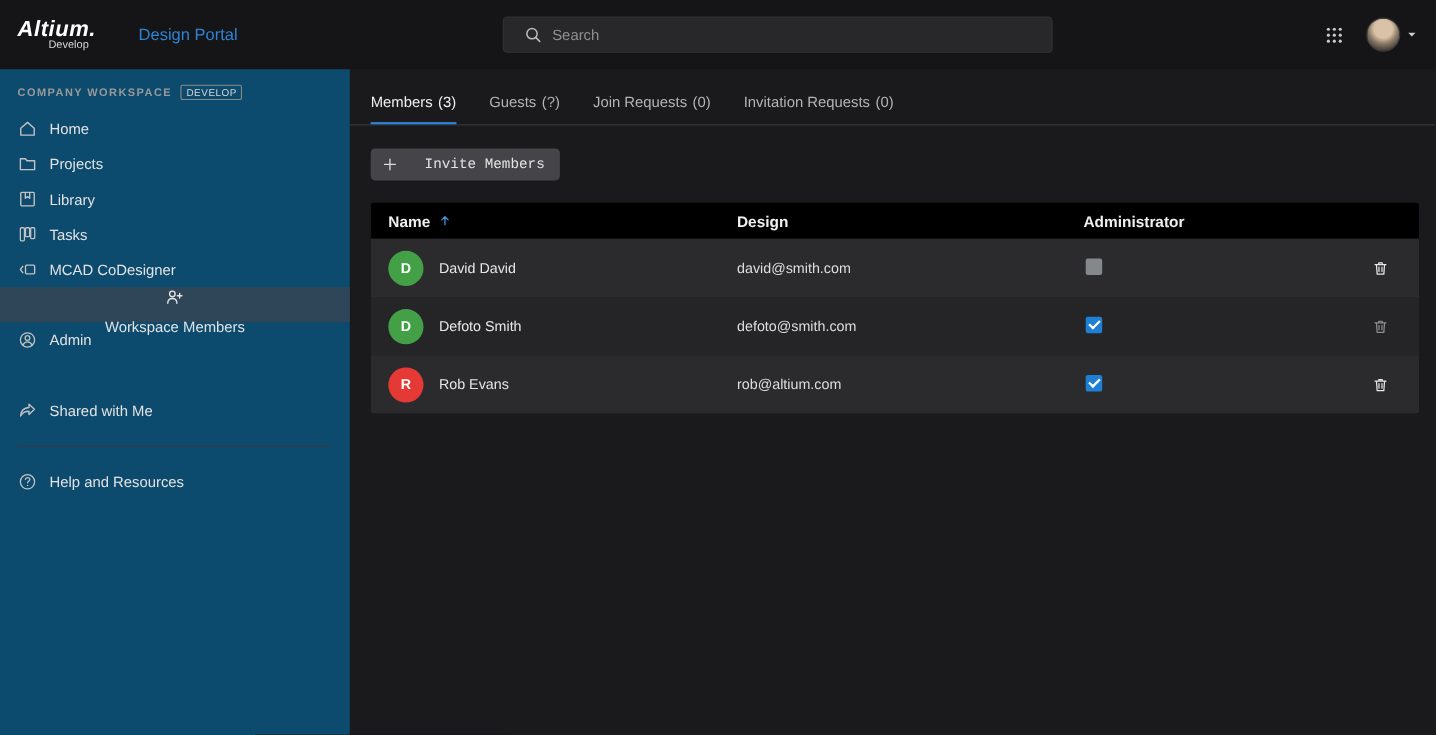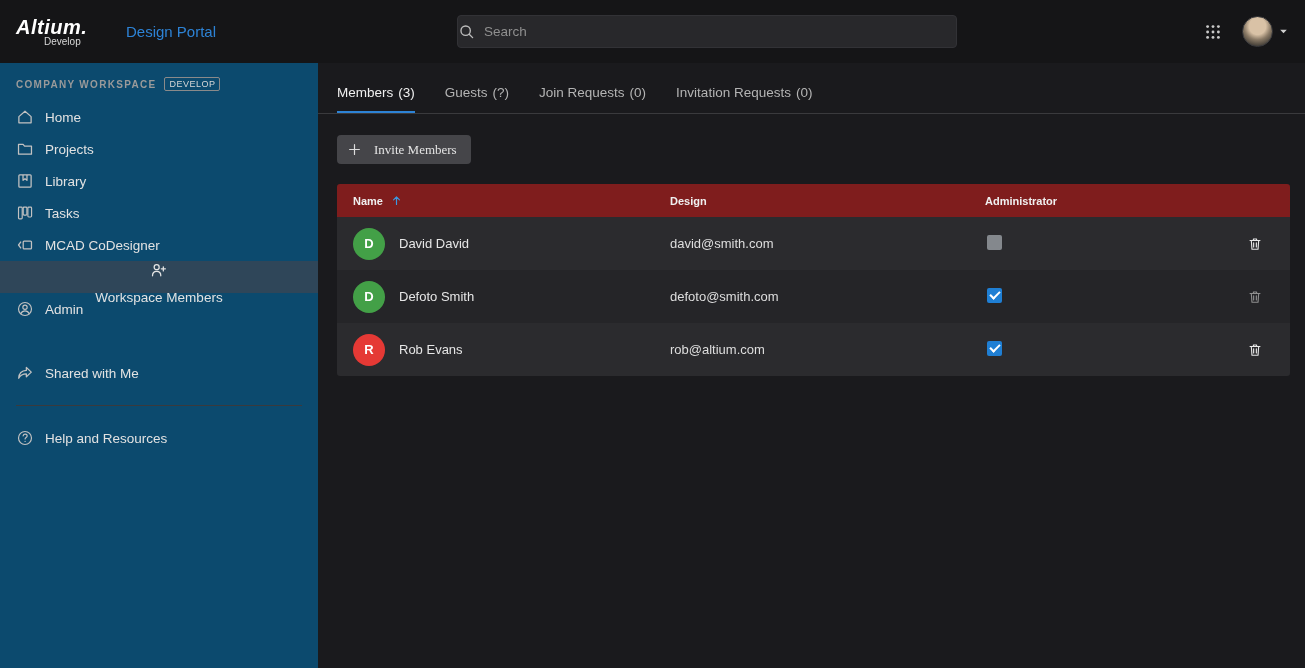--- a/index.html
+++ b/index.html
@@ -7,21 +7,21 @@
               font-family:"Liberation Sans","DejaVu Sans",sans-serif; color:#e6e6e6; }
 
   
   .topbar { height:63px; background:#151517; display:flex; align-items:center; padding:0 16px; }
   .logo-block { width:96px; display:flex; flex-direction:column; align-items:flex-start; cursor:pointer; }
   .logo-main { font-size:20px; font-weight:bold; font-style:italic; color:#ffffff; letter-spacing:.5px; }
   .logo-sub { font-size:10px; color:#d8d8d8; margin-top:-3px; margin-left:28px; }
   .portal-title { color:#2d83d6; font-size:15px; margin-left:14px; }
   .search-zone { flex:1; display:flex; justify-content:center; }
   .search-box { width:500px; height:33px; background:#28282b; border:1px solid #323236; border-radius:4px;
-                display:flex; align-items:center; padding:0 0; gap:9px; }
+                display:flex; align-items:center; padding:0 18px; gap:9px; }
   .search-box svg { color:#bdbdbd; flex:none; }
   .search-box input { flex:1; background:transparent; border:none; outline:none; color:#e6e6e6; font-size:13.5px; }
   .search-box input::placeholder { color:#8f8f8f; }
   .topbar-right { display:flex; align-items:center; gap:14px; }
   .apps-btn { width:30px; height:30px; display:flex; align-items:center; justify-content:center;
               color:#c9c9c9; cursor:pointer; border-radius:4px; }
   .avatar-wrap { display:flex; align-items:center; gap:5px; cursor:pointer; }
   .user-avatar { width:31px; height:31px; border-radius:50%;
                  background:radial-gradient(circle at 50% 32%, #d9c2a6 0 34%, #8a7a66 55%, #4a443c 78%, #2e2c29 100%);
                  border:1px solid #3a3a3d; }
@@ -42,29 +42,29 @@
   .side-spacer { height:32px; }
   .side-divider { height:1px; background:#3a3a3d; margin:16px 16px; }
 
   
   .main { flex:1; display:flex; flex-direction:column; min-width:0; }
   .tabs { display:flex; gap:30px; padding:22px 0 0 19px; border-bottom:1px solid #3a3a3d; }
   .tab { font-size:13.5px; color:#b4b4b4; padding-bottom:11px; cursor:pointer; border-bottom:2px solid transparent; display:flex; gap:5px; }
   .tab.active { color:#f0f0f0; border-bottom-color:#2d83d6; }
   .tab .count { color:inherit; }
 
-  .invite-btn { margin:21px 0 0 19px; height:29px; width:fit-content; display:flex; align-items:center; gap:12px;
+  .invite-btn { margin:21px 0 0 19px; height:29px; width:fit-content; display:flex; align-items:center; gap:24px;
                 background:#454549; border:none; border-radius:4px; color:#e4e4e4; font-size:13px;
-                padding:0 14px 0 10px; cursor:pointer; font-family:Liberation Serif, serif; }
+                padding:0 14px 0 10px; cursor:pointer; font-family:Liberation Mono, monospace; }
   .invite-btn svg { color:#dcdcdc; }
 
   
   .table { margin:20px 15px 0 19px; border-radius:3px; overflow:hidden; }
   .t-head, .t-row { display:grid; grid-template-columns:317px 315px 1fr 70px; align-items:center; }
-  .t-head { height:33px; background:#7f1d1d; font-size:11px; font-weight:bold; color:#f0f0f0; }
+  .t-head { height:33px; background:#000000; font-size:14px; font-weight:bold; color:#f0f0f0; }
   .t-head > div { padding-left:16px; }
   .sort-head { display:flex; align-items:center; gap:7px; cursor:pointer; }
   .sort-arrow { color:#3b9ae1; display:flex; }
   .t-row { height:53px; font-size:13px; }
   .t-row:nth-child(odd) { background:#252528; }
   .t-row:nth-child(even) { background:#2b2b2e; }
   .cell-name { display:flex; align-items:center; gap:14px; padding-left:16px; }
   .row-avatar { width:32px; height:32px; border-radius:50%; display:flex; align-items:center; justify-content:center;
                 color:#fff; font-size:13px; font-weight:bold; flex:none; }
   .cell-email { padding-left:16px; color:#dedede; }

